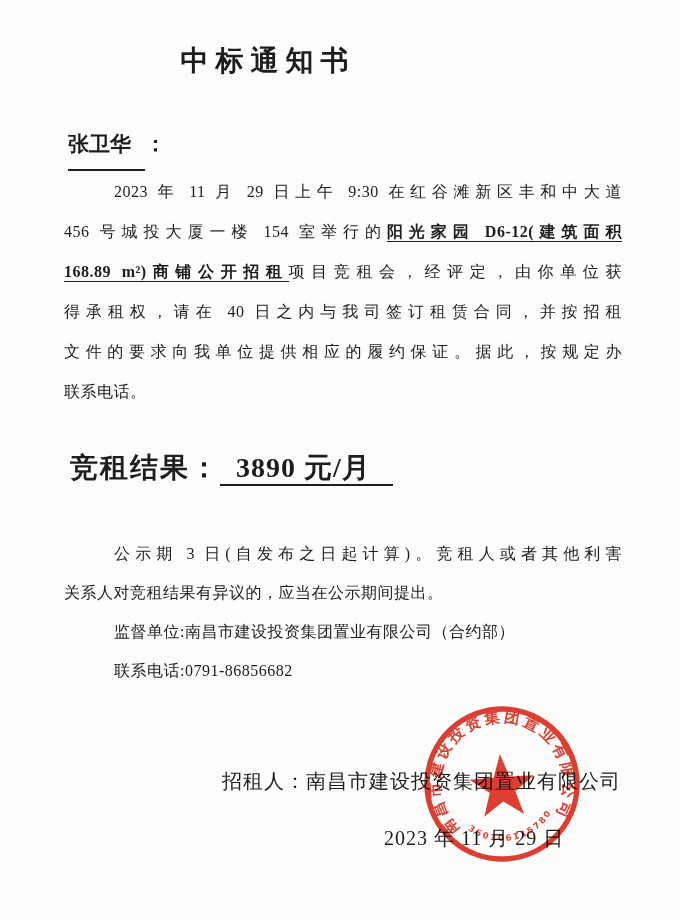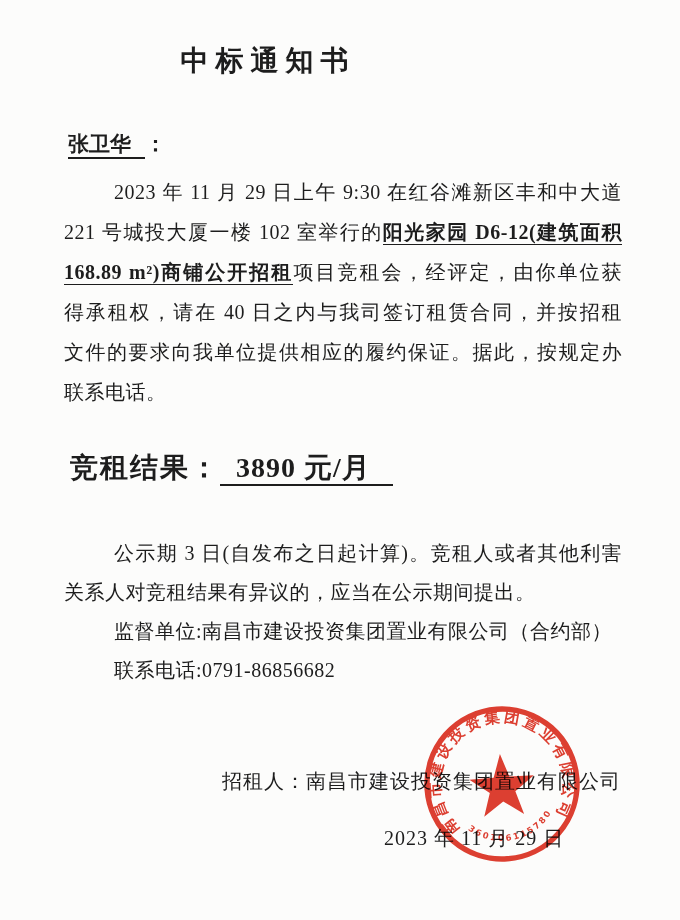--- a/index.html
+++ b/index.html
@@ -26,25 +26,25 @@
   }
   .addressee{
     margin-top:50px;
     padding-left:68px;
     font-size:21px;
     font-weight:700;
   }
   .addressee .uname{
     border-bottom:2px solid #1d1d1d;
     padding-right:14px;
-    padding-bottom:1px;
+    padding-bottom:13px;
   }
   .bodyblock{
     padding:0 58px 0 64px;
-    font-size:20px;
+    font-size:16px;
     letter-spacing:0.5px;
   }
   .p1{margin-top:14px;}
   .line{
     line-height:40px;
     white-space:nowrap;
   }
   .j{
     white-space:normal;
     text-align:justify;
@@ -96,21 +96,21 @@
 <div class="page">
 
   <h1 class="doc-title">中标通知书</h1>
 
   <div class="addressee">
     <span class="uname">张卫华</span><span>：</span>
   </div>
 
   <div class="bodyblock p1">
     <div class="line j ind"><span>2023 年 11 月 29 日上午 9:30 在红谷滩新区丰和中大道</span></div>
-    <div class="line j"><span>221 号城投大厦一楼 102 室举行的</span><span class="em">阳光家园 D6-12(建筑面积</span></div>
+    <div class="line j"><span>456 号城投大厦一楼 154 室举行的</span><span class="em">阳光家园 D6-12(建筑面积</span></div>
     <div class="line j"><span class="em">168.89 m²)商铺公开招租</span><span>项目竞租会，经评定，由你单位获</span></div>
     <div class="line j"><span>得承租权，请在 40 日之内与我司签订租赁合同，并按招租</span></div>
     <div class="line j"><span>文件的要求向我单位提供相应的履约保证。据此，按规定办</span></div>
     <div class="line"><span>联系电话。</span></div>
   </div>
 
   <div class="result-line">
     <span class="result-label">竞租结果：</span><span class="result-value">3890 元/月</span>
   </div>
 

